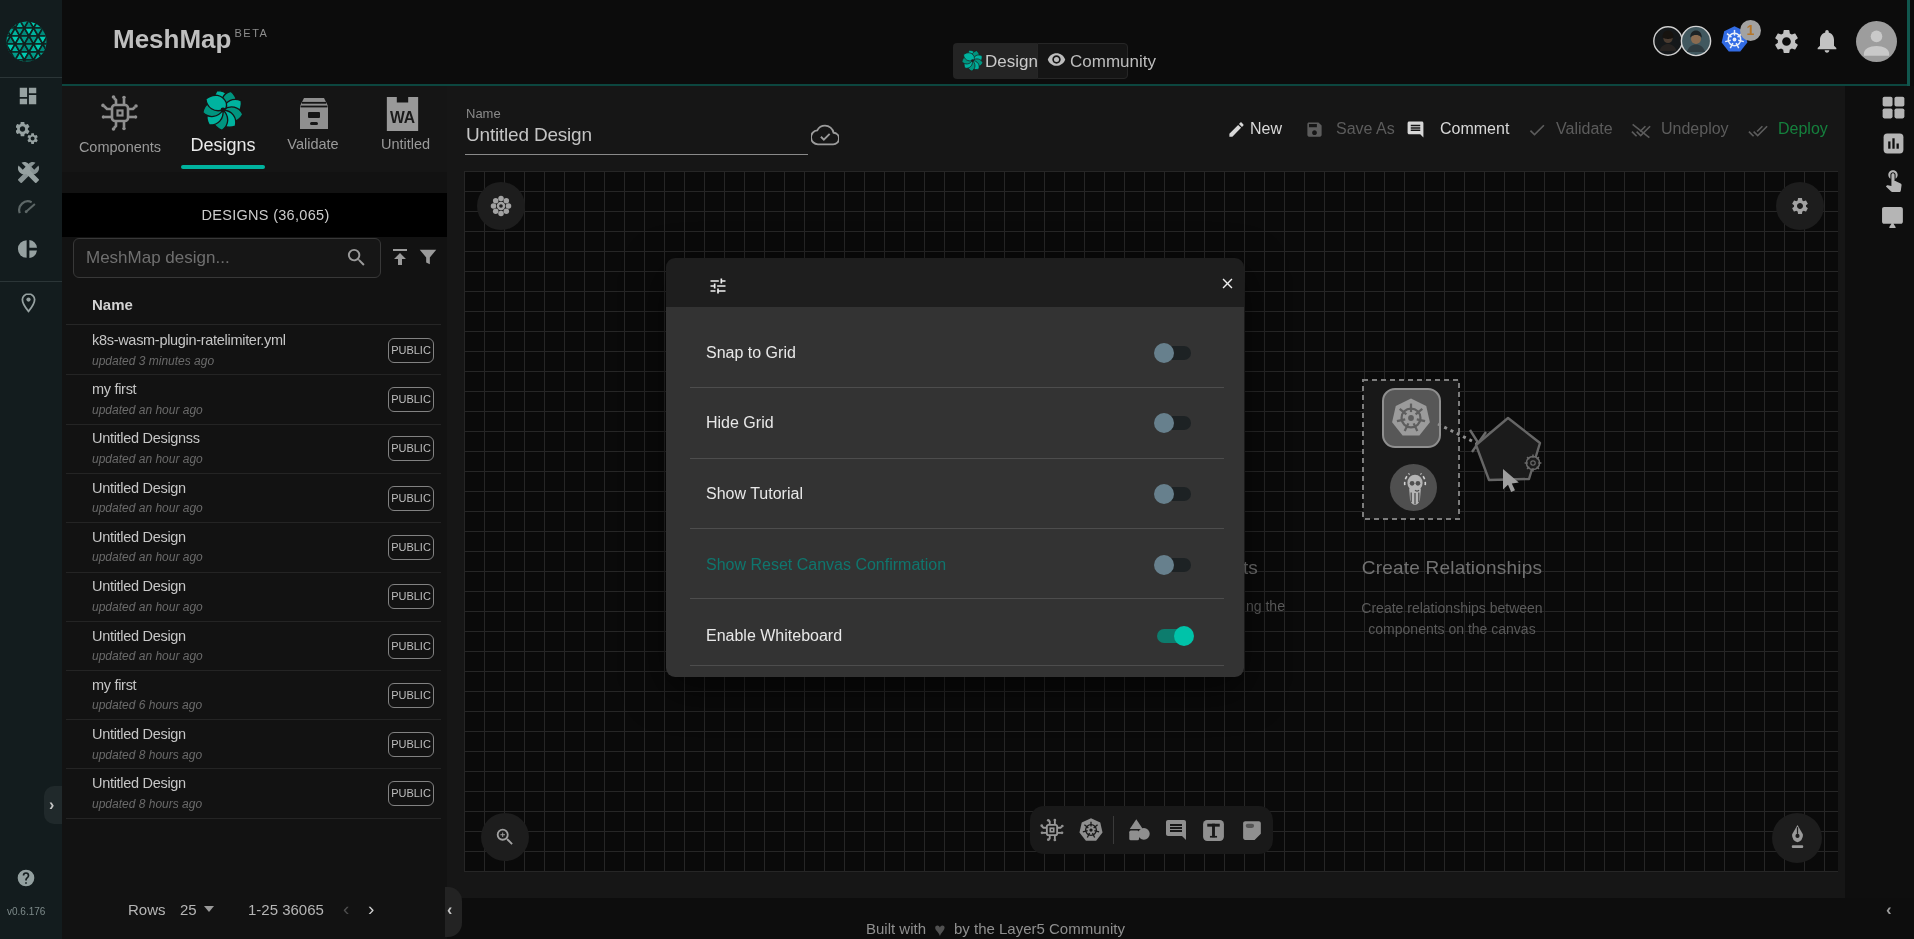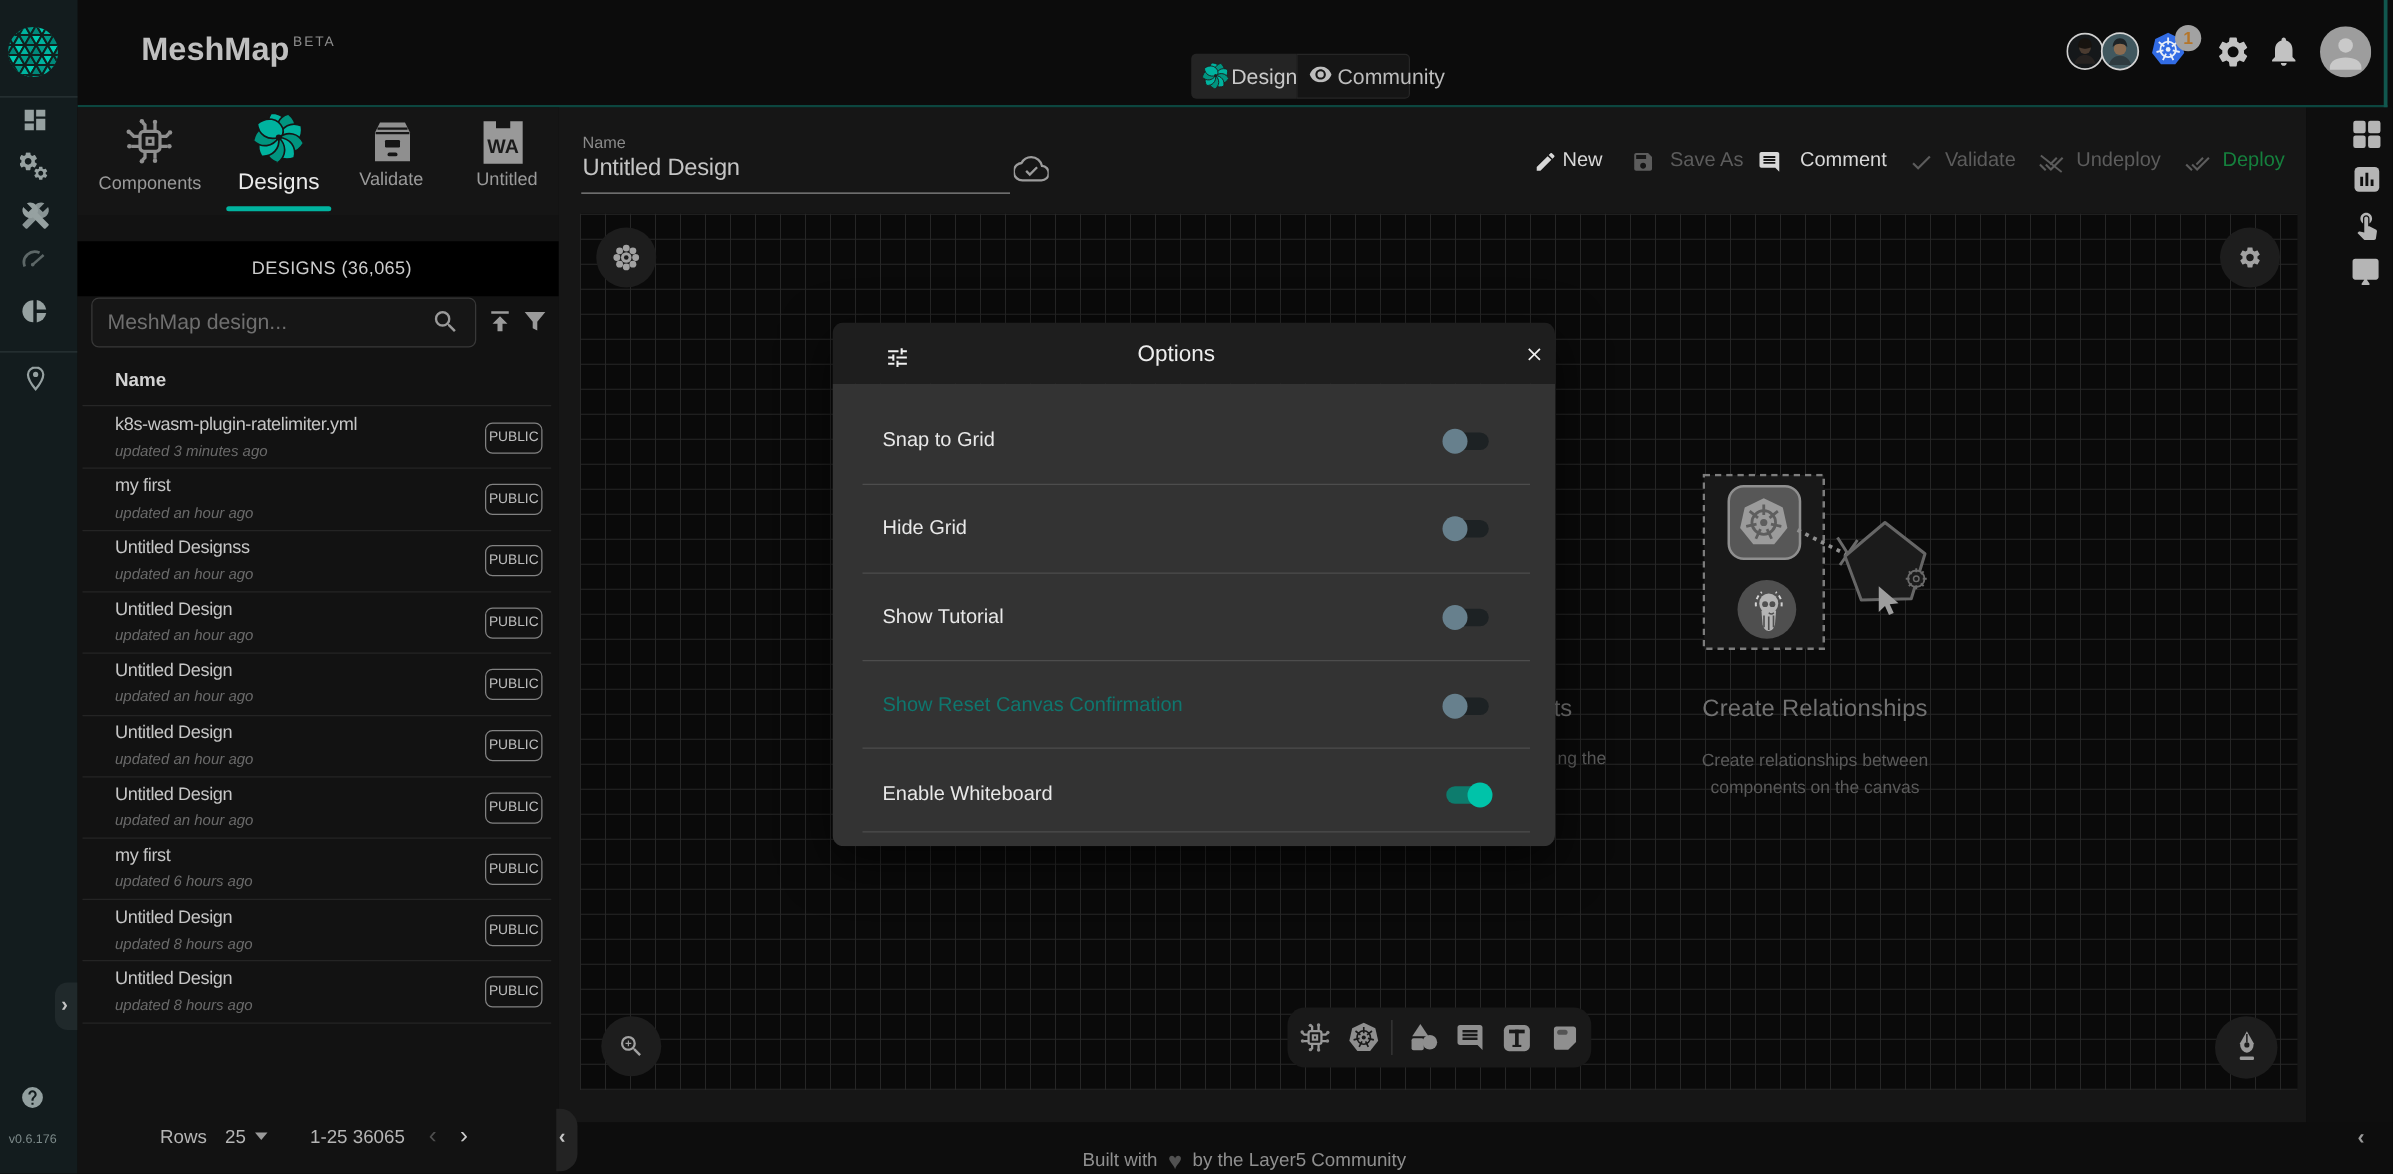--- a/index.html
+++ b/index.html
@@ -635,21 +635,20 @@
 <div class="abs" style="left:447px;top:901px;color:#c5c5c5;font-size:16px;font-weight:bold;">‹</div>
 
 <div class="abs" style="left:666px;top:258px;width:578px;height:419px;border-radius:9px;box-shadow:0 12px 40px rgba(0,0,0,0.6);overflow:hidden;">
   <div style="position:absolute;left:0;top:0;width:100%;height:49px;background:#1e1e1e;"></div>
   <div style="position:absolute;left:0;top:49px;width:100%;height:370px;background:#333333;"></div>
   <div style="position:absolute;left:42px;top:18px;">
     <svg width="20" height="20" viewBox="0 0 24 24">
         <path fill="#efefef" d="M3 17v2h6v-2H3zM3 5v2h10V5H3zm10 16v-2h8v-2h-8v-2h-2v6h2zM7 9v2H3v2h4v2h2V9H7zm14 4v-2H11v2h10zm-6-4h2V7h4V5h-4V3h-2v6z"></path>
       </svg>
   </div>
-  <div style="position:absolute;left:-14px;top:15px;width:100%;text-align:center;color:#ededed;font-size:18px;">Options</div>
   <div style="position:absolute;left:553px;top:17px;">
     <svg width="17" height="17" viewBox="0 0 24 24">
         <path fill="#efefef" d="M19 6.41L17.59 5 12 10.59 6.41 5 5 6.41 10.59 12 5 17.59 6.41 19 12 13.41 17.59 19 19 17.59 13.41 12z"></path>
       </svg>
   </div>
   <div style="position:absolute;left:40px;top:86px;color:#e8e8e8;font-size:16px;">Snap to Grid</div>
 <div style="position:absolute;left:491px;top:88px;width:34px;height:14px;border-radius:7px;background:#1d2224;"></div>
 <div style="position:absolute;left:488px;top:85px;width:20px;height:20px;border-radius:50%;background:#67808d;"></div>
 <div style="position:absolute;left:40px;top:156px;color:#e8e8e8;font-size:16px;">Hide Grid</div>
 <div style="position:absolute;left:491px;top:158px;width:34px;height:14px;border-radius:7px;background:#1d2224;"></div>

